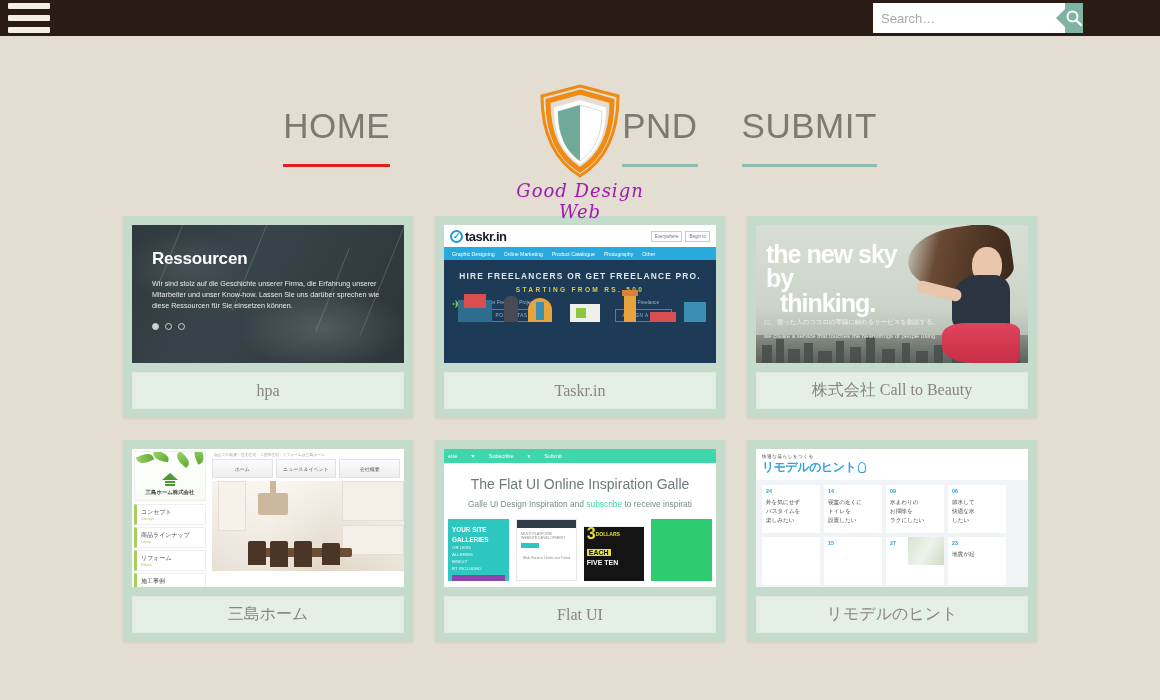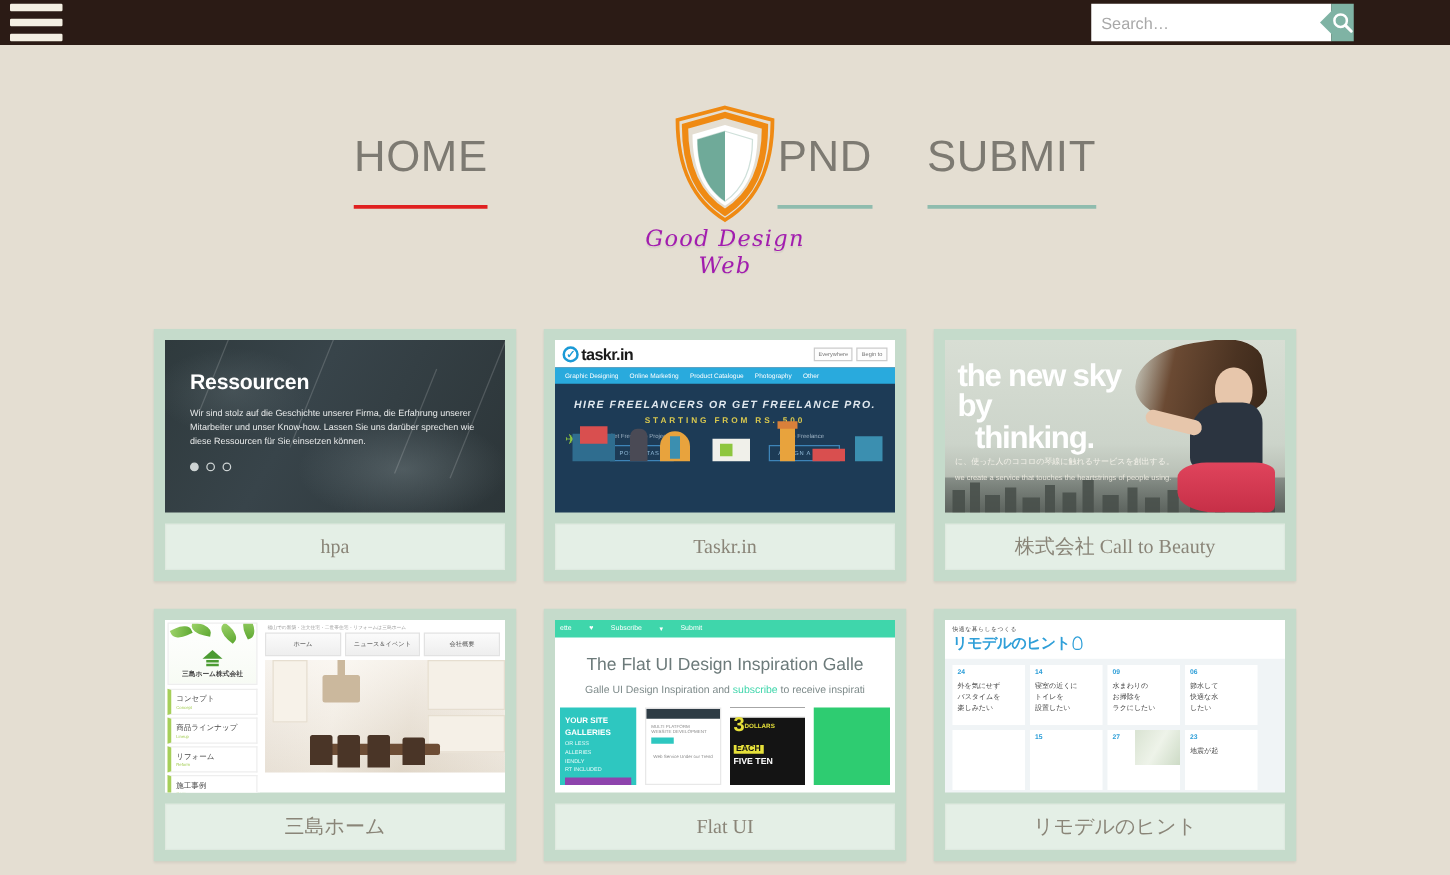--- a/index.html
+++ b/index.html
@@ -68,21 +68,21 @@
     position: absolute; left: -9px; top: 5px;
     width: 0; height: 0;
     border-top: 10px solid transparent;
     border-bottom: 10px solid transparent;
     border-right: 10px solid #7fb3a4;
   }
 
   
   .header {
     position: relative;
-    height: 227px;
+    height: 180px;
     background: #e4ded2;
   }
   .nav {
     position: absolute;
     top: 70px; left: 0; width: 100%;
     display: flex; align-items: flex-start; justify-content: center;
   }
   .navitem {
     color: #7d7a72;
     font-size: 35px;
@@ -199,21 +199,21 @@
     border: 1px solid #ccc; height: 11px; font-size: 4.5px; color: #777;
     padding: 0 3px; display: flex; align-items: center; background: #fdfdfd;
   }
   .t-taskr .navrow {
     height: 13px; background: #29aadd;
     display: flex; align-items: center; gap: 9px;
     padding: 0 8px;
     font-size: 5.2px; color: #fff;
   }
   .t-taskr .hero { padding: 11px 0 0; text-align: center; position: relative; }
-  .t-taskr .h1 { font-size: 8.4px; letter-spacing: 1.2px; color: #dfe7ee; font-weight: bold; font-style: italic; }
+  .t-taskr .h1 { font-size: 8.4px; letter-spacing: 1.2px; color: #dfe7ee; font-weight: bold; }
   .t-taskr .h2 { font-size: 6.6px; letter-spacing: 2.3px; color: #d9c84e; margin-top: 5px; font-weight: bold; }
   .t-taskr .cols { display: flex; justify-content: space-around; margin-top: 7px; padding: 0 6px; }
   .t-taskr .col { text-align: center; }
   .t-taskr .col .lbl { font-size: 4.8px; color: #9fb3c4; }
   .t-taskr .col .btn {
     margin-top: 4px; border: 1px solid #3e84b8; color: #8fb8d6;
     font-size: 4.6px; padding: 3px 7px; letter-spacing: 0.6px;
   }
   .t-taskr .plane {
     position: absolute; left: 8px; top: 38px; color: #8dc63f; font-size: 11px;
@@ -617,21 +617,21 @@
 
   <div class="card">
     <div class="thumb t-flat">
       <div class="gbar">
         <span>ette</span>
         <span class="hrt">♥</span>
         <span>Subscribe</span>
         <span>▾</span>
         <span>Submit</span>
       </div>
-      <h2>The Flat UI Design Inspiration Galle</h2>
+      <h2>The Flat UI Online Inspiration Galle</h2>
       <div class="sub">
         <span>Galle UI Design Inspiration and </span><b>subscribe</b><span> to receive inspirati</span>
       </div>
       <div class="tiles">
         <div class="tile cyan">
           <div class="a">YOUR SITE<br>GALLERIES</div>
           <div class="b">OR LESS<br>ALLERIES<br>IENDLY<br>RT INCLUDED</div>
           <div class="pill"></div>
         </div>
         <div class="tile white">

